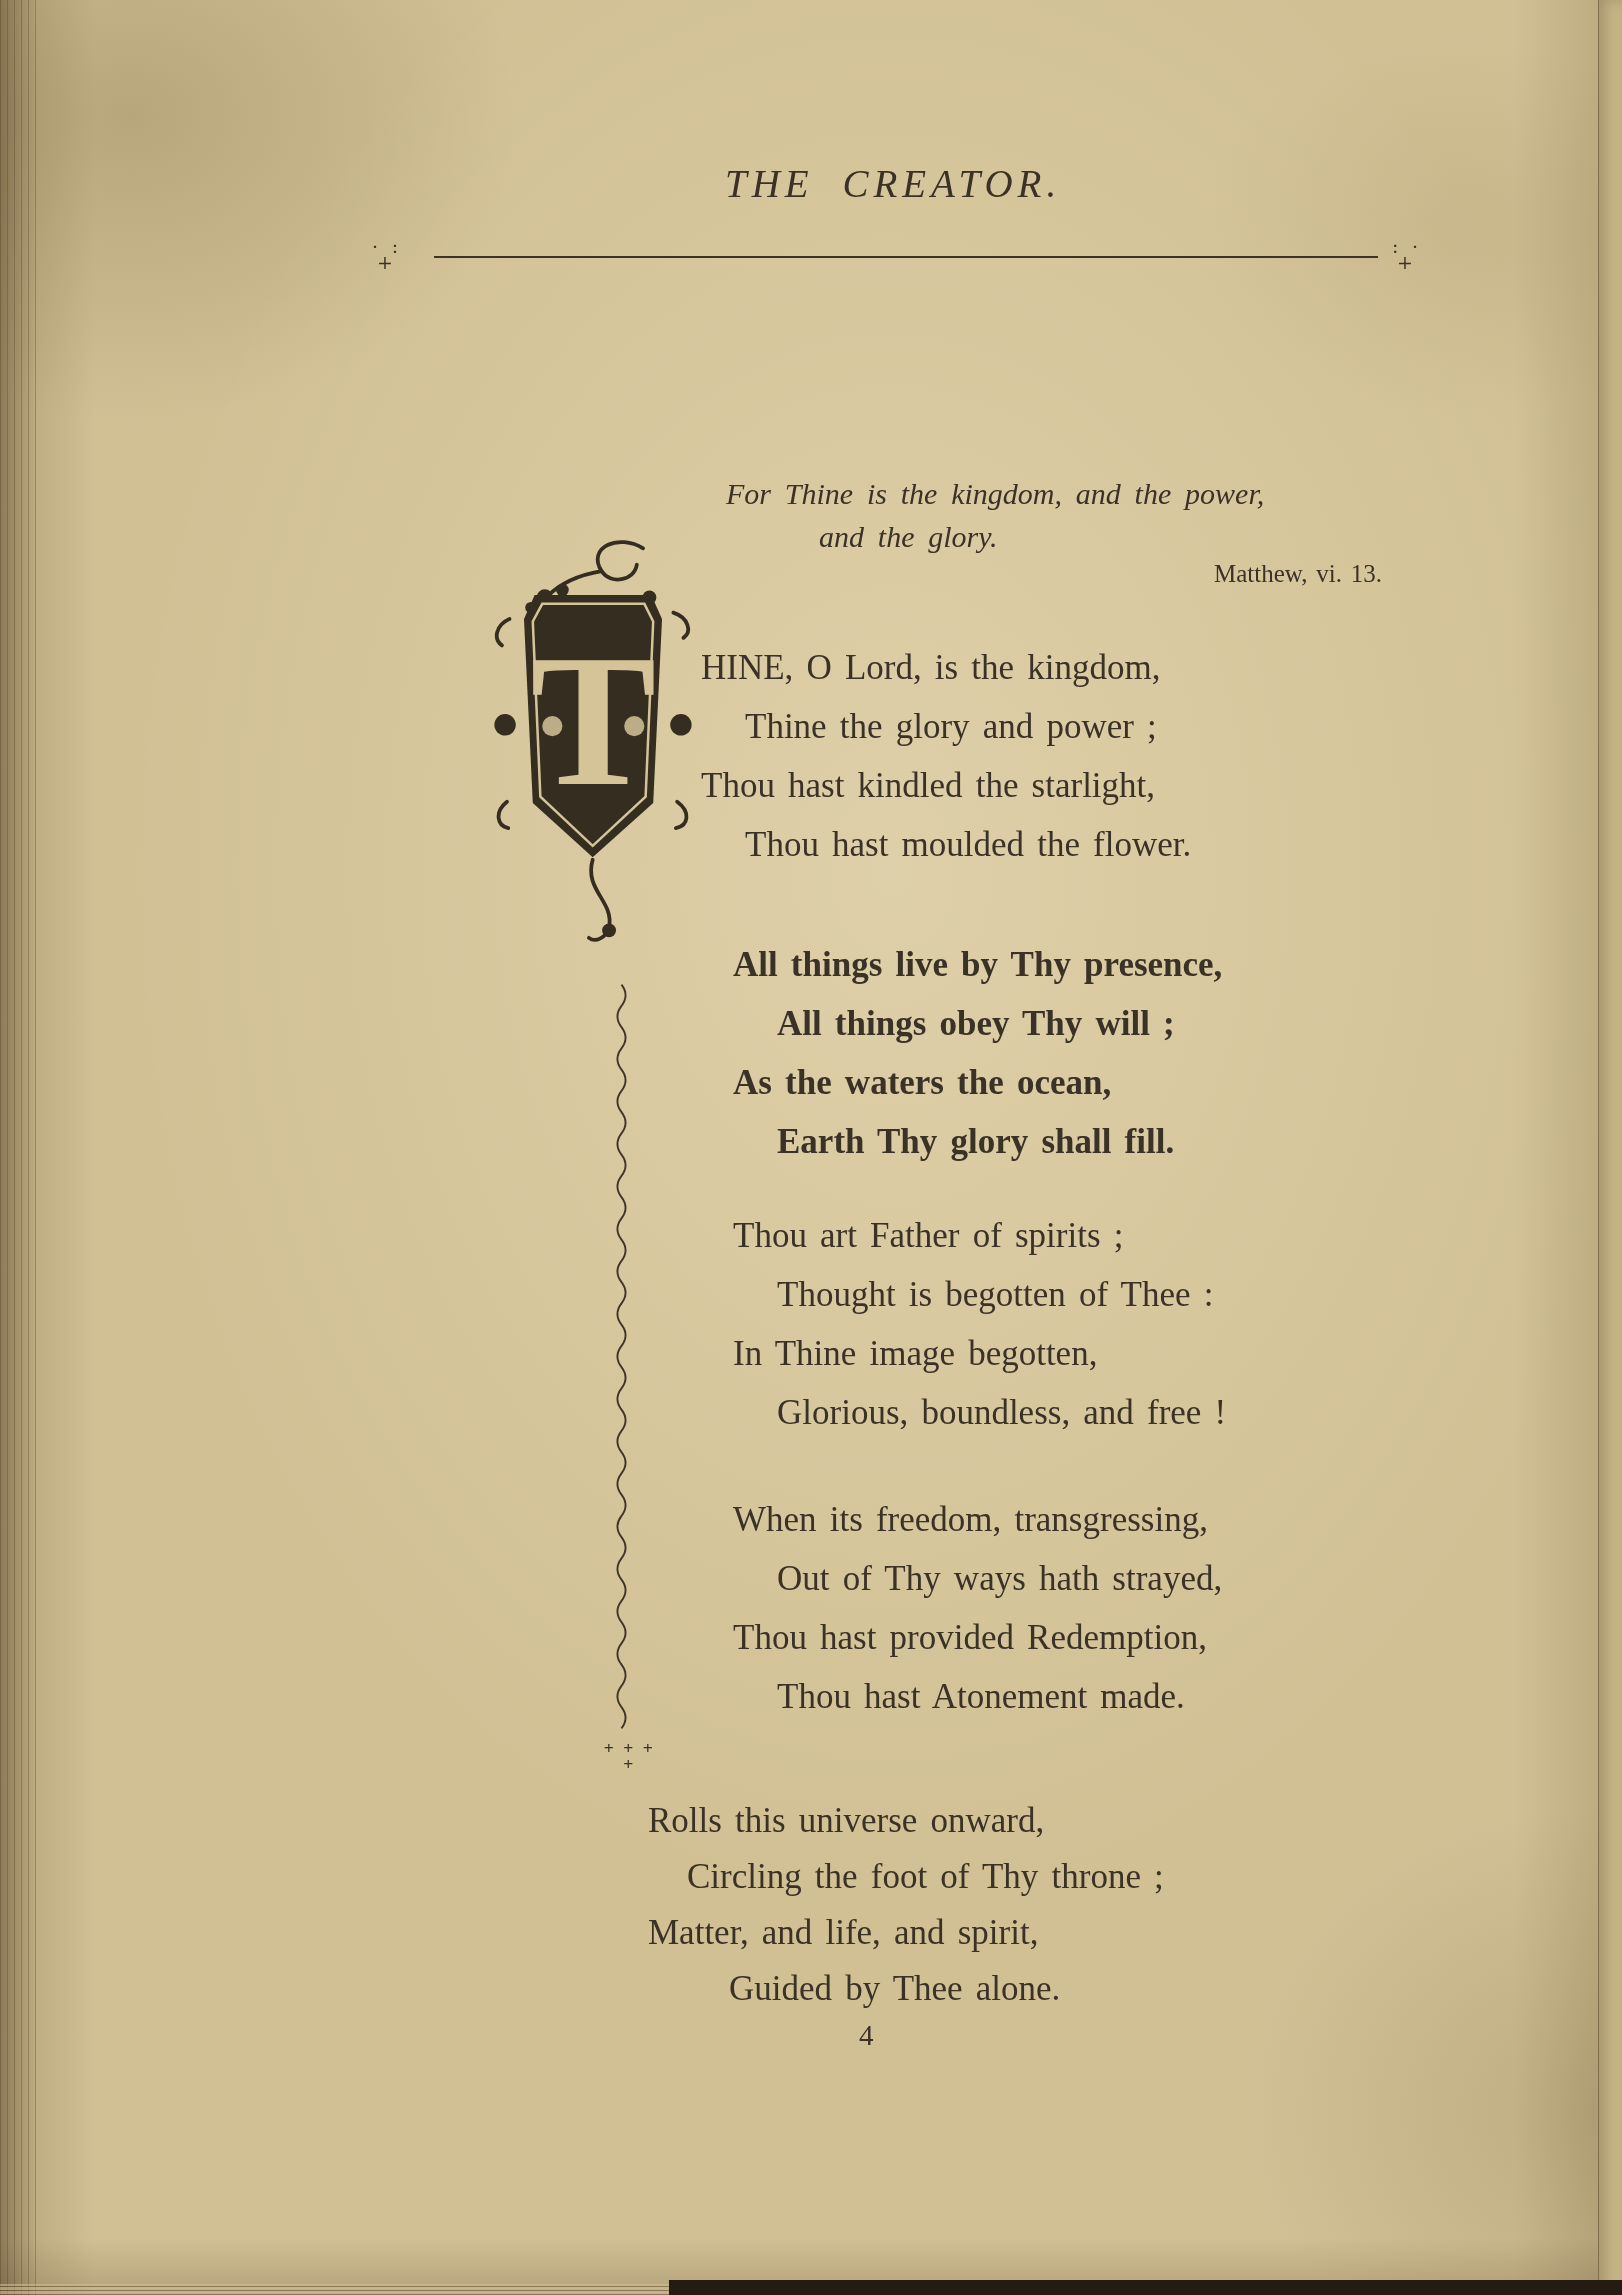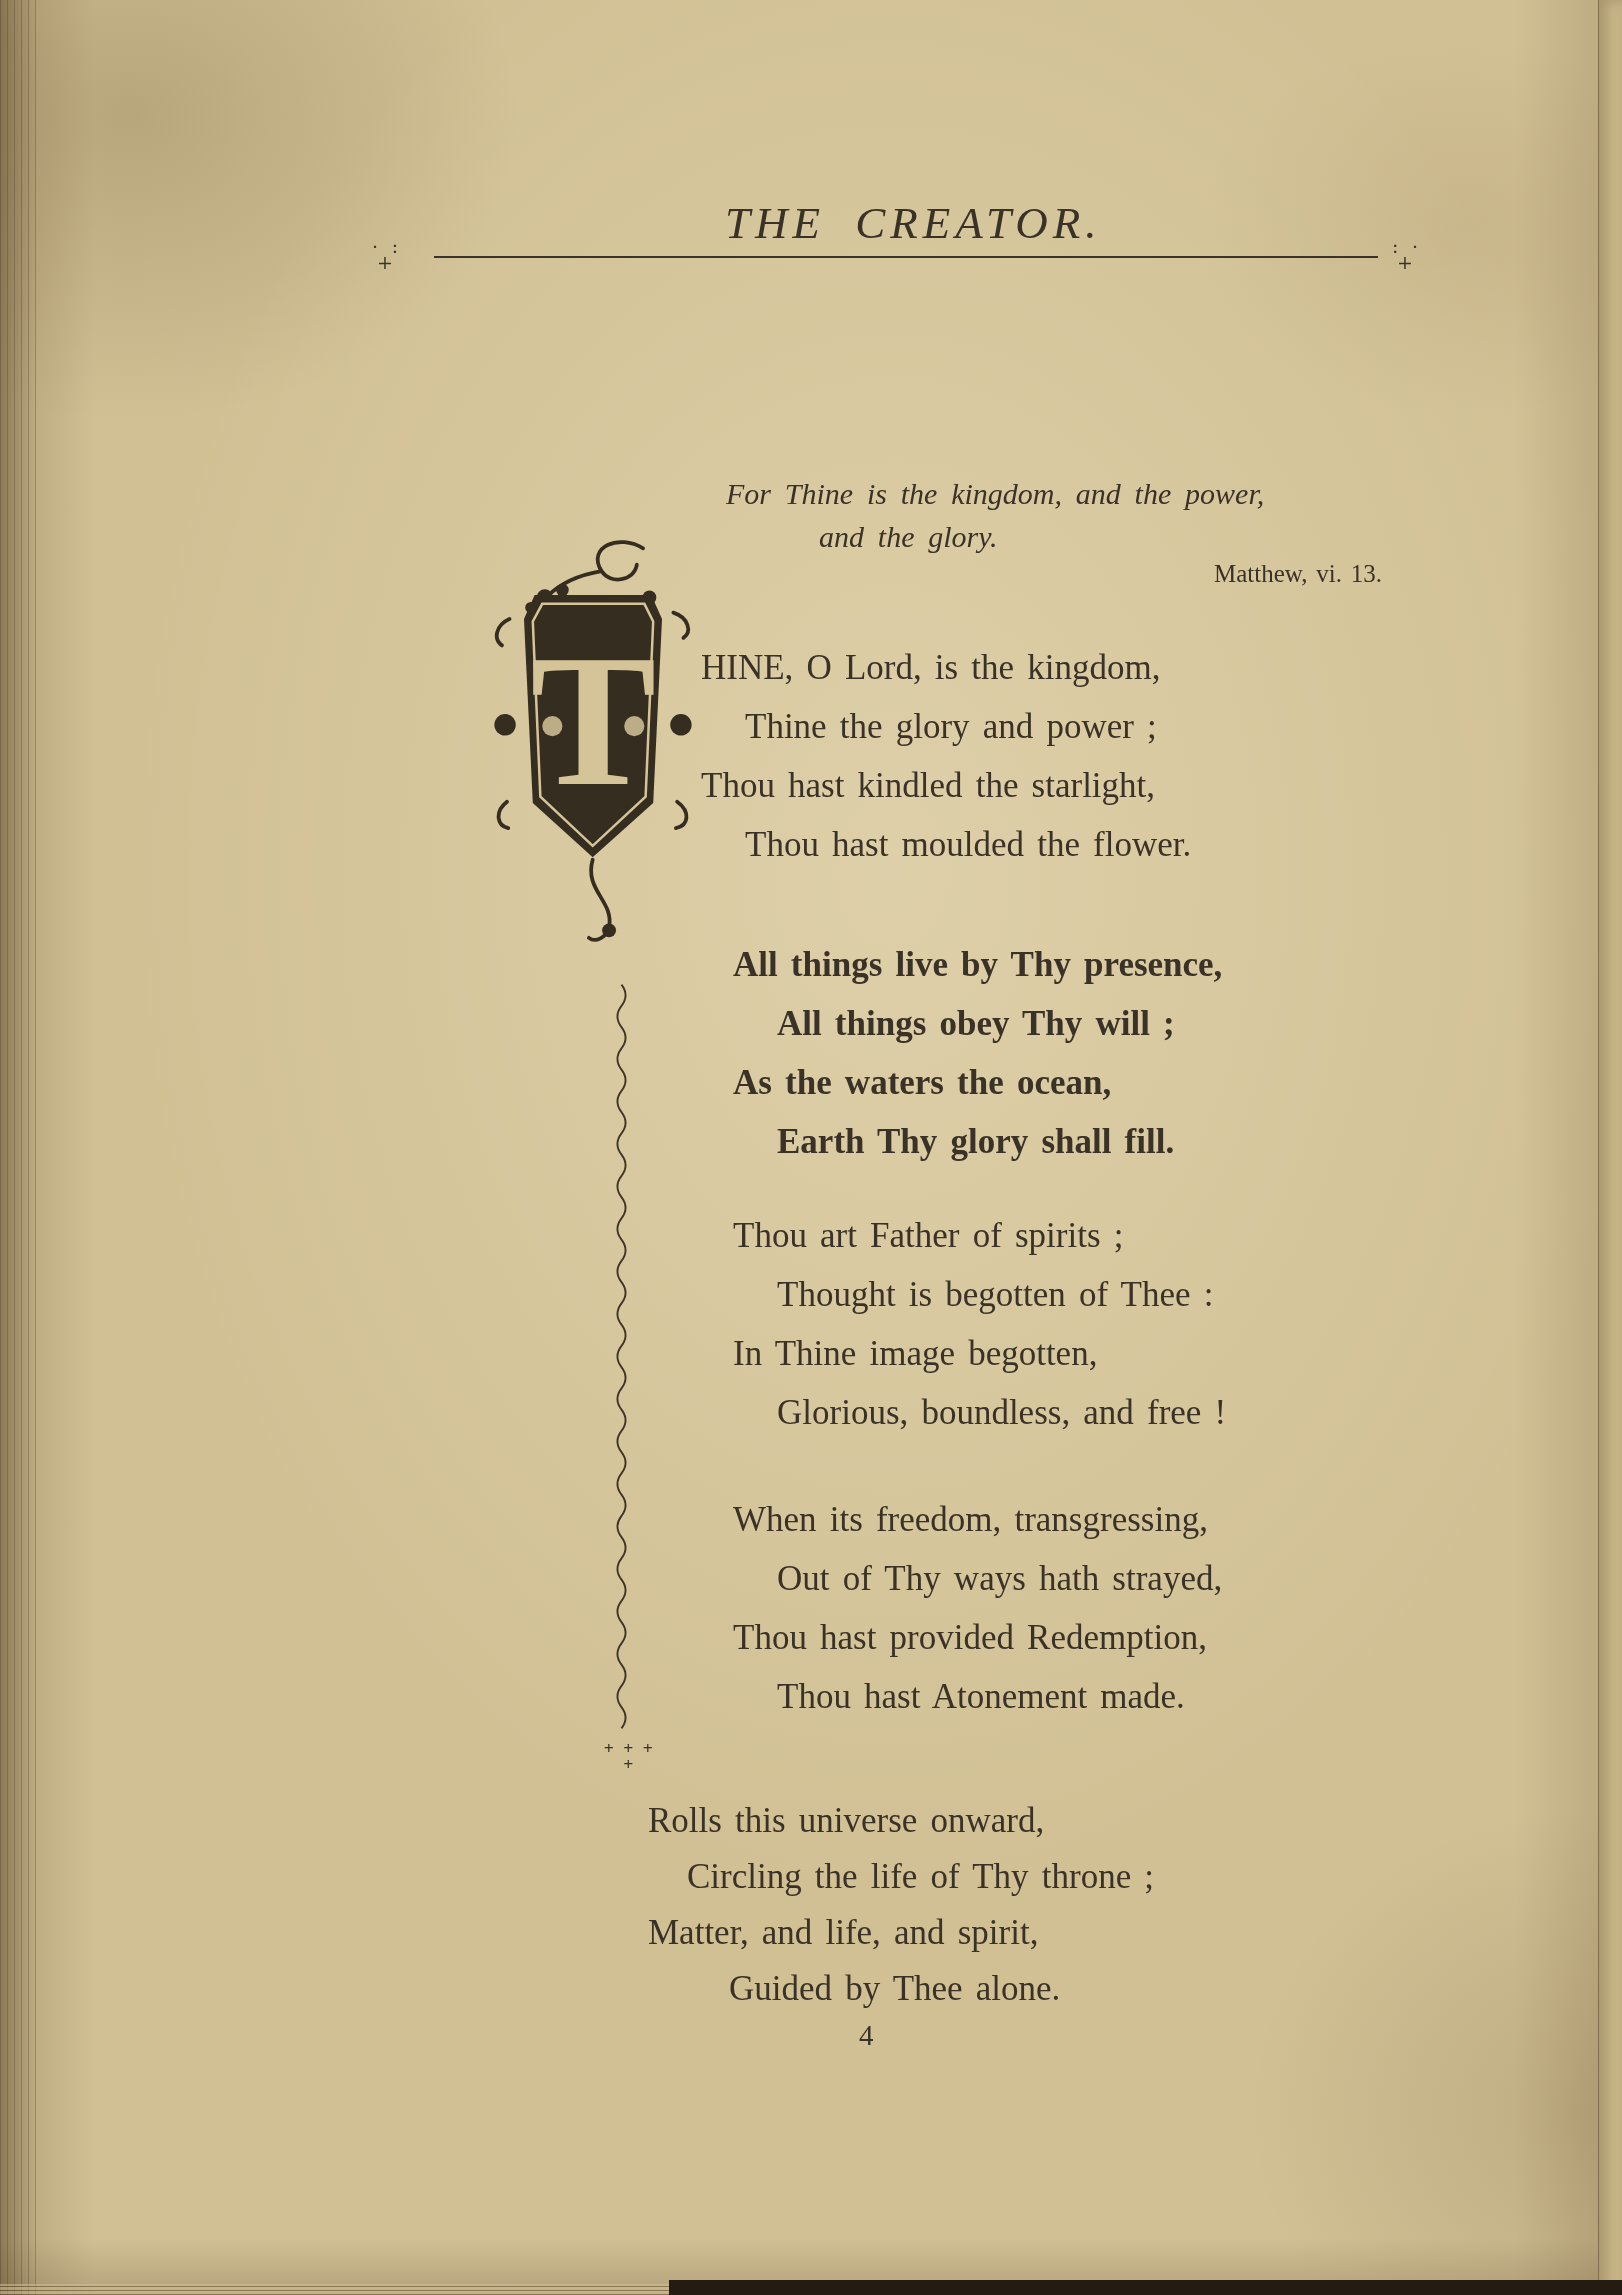--- a/index.html
+++ b/index.html
@@ -34,23 +34,22 @@
   .bottom-dark{
     left:669px;right:0;bottom:0;height:15px;background:#241c12;
   }
   .bottom-left-edges{
     left:0;bottom:0;width:669px;height:11.4px;
     background:repeating-linear-gradient(0deg, rgba(80,62,34,0.45) 0 1.3px, rgba(209,192,146,0.55) 1.3px 3.8px);
   }
 
   .header-title{
     left:725px;top:161px;
-    font-style:italic;font-size:45px;letter-spacing:5px;word-spacing:14px;
+    font-style:italic;font-size:39px;letter-spacing:5px;word-spacing:14px;
     white-space:nowrap;
-    margin-top:36px;
   }
   .head-rule{
     left:434px;top:256px;width:944px;height:0;
     border-top:2.5px solid #3b3329;
   }
   .rule-orn{
     font-size:19px;line-height:16.4px;text-align:center;letter-spacing:3.8px;
     font-family:"DejaVu Serif",serif;
   }
   .rule-orn-left{left:372px;top:238px;}
@@ -168,19 +167,19 @@
   <div class="in">Thou hast Atonement made.</div>
 </div>
 
 <div class="abs footer-cross">
   <div>+ + +</div>
   <div>+</div>
 </div>
 
 <div class="abs stanza s5">
   <div>Rolls this universe onward,</div>
-  <div class="in">Circling the life of Thy throne ;</div>
+  <div class="in">Circling the foot of Thy throne ;</div>
   <div>Matter, and life, and spirit,</div>
   <div class="in2">Guided by Thee alone.</div>
 </div>
 
 <div class="abs page-number">4</div>
 
 
 </body></html>

